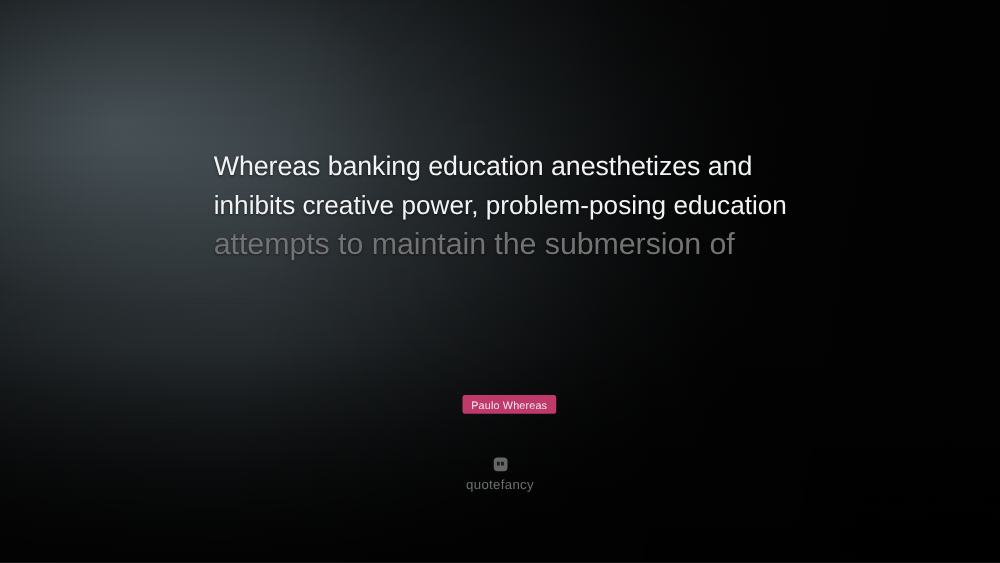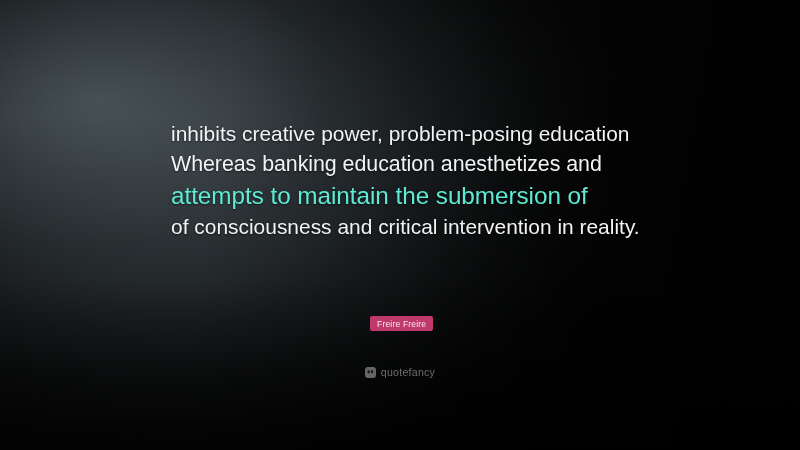--- a/index.html
+++ b/index.html
@@ -91,21 +91,21 @@
     white-space:nowrap;
     line-height:31px;
     height:31px;
     letter-spacing:-0.1px;
     text-shadow:0 1px 2px rgba(0,0,0,0.55);
   }
   
   .q-line.s-1 { font-size:21.4px; letter-spacing:-0.05px; }
   .q-line.s-2 { font-size:20.9px; letter-spacing:0.02px;  }
   .q-line.s-3 { font-size:20.9px; letter-spacing:0.05px;  }
-  .q-line.s-4 { font-size:24.3px; letter-spacing:-0.05px; color:#5eead4; }
+  .q-line.s-4 { font-size:24.3px; letter-spacing:-0.05px; color:#737373; }
   .q-line.s-5 { font-size:20.6px; letter-spacing:0.10px;  }
   .q-line.s-6 { font-size:20.9px; letter-spacing:0.02px;  }
 
   
   .author-badge {
     position:absolute;
     left:370px;
     top:316px;
     height:15px;
     padding:0 7px;
@@ -123,20 +123,21 @@
   
   .watermark {
     position:absolute;
     left:0; right:0;
     top:366px;
     display:flex;
     align-items:center;
     justify-content:center;
     gap:5px;
     opacity:0.92;
+    flex-direction:column;
   }
   .wm-icon {
     width:11px; height:11px;
     border-radius:3px;
     background:#6d6f70;
     display:flex;
     align-items:center;
     justify-content:center;
     flex:none;
   }
@@ -156,28 +157,27 @@
   <div class="bg-base"></div>
   <div class="bg-glow-main"></div>
   <div class="bg-glow-soft"></div>
   <div class="bg-vignette-r"></div>
   <div class="bg-vignette-b"></div>
   <div class="bg-noise"></div>
 
   <div class="content">
 
     <blockquote class="quote-block">
+      <span class="q-line s-1">Whereas banking education anesthetizes and</span>
       <span class="q-line s-2">inhibits creative power, problem-posing education</span>
-      <span class="q-line s-1">Whereas banking education anesthetizes and</span>
       <span class="q-line s-4">attempts to maintain the submersion of</span>
-      <span class="q-line s-6">of consciousness and critical intervention in reality.</span>
     </blockquote>
 
     <div class="author-badge">
-      <span>Freire Freire</span>
+      <span>Paulo Whereas</span>
     </div>
 
     <div class="watermark">
       <span class="wm-icon">
         <svg width="7" height="7" viewBox="0 0 7 7" aria-hidden="true">
           <rect x="0.6" y="1.3" width="2.2" height="3.0" rx="0.4" fill="#1c1d1e"></rect>
           <rect x="3.9" y="1.3" width="2.2" height="3.0" rx="0.4" fill="#1c1d1e"></rect>
         </svg>
       </span>
       <span class="wm-text">quotefancy</span>

